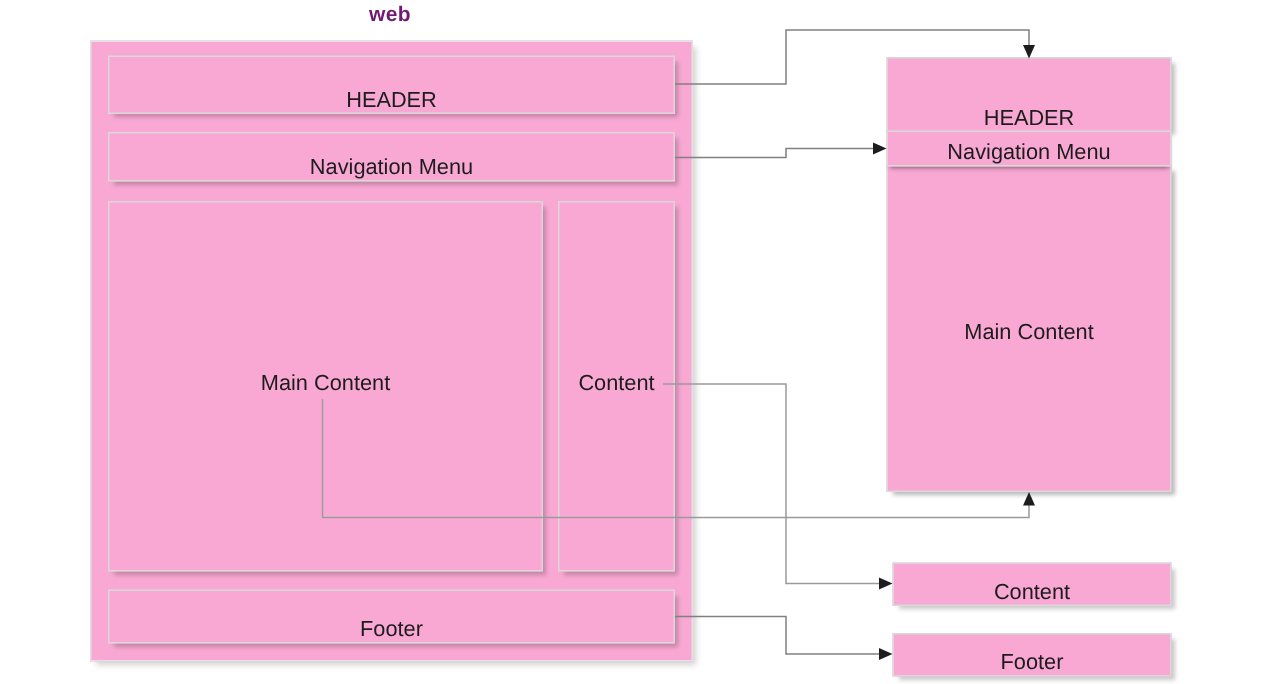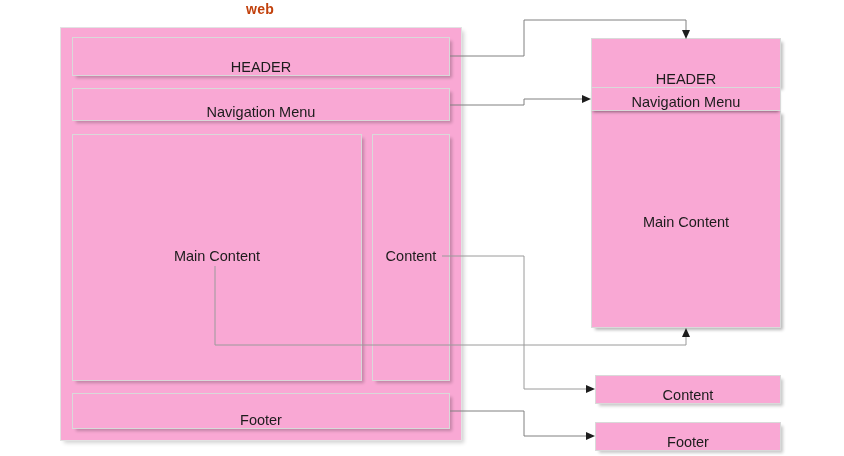--- a/index.html
+++ b/index.html
@@ -18,21 +18,21 @@
     width: 844px;
     height: 456px;
     background: #ffffff;
   }
 
   
   .col-title {
     position: absolute;
     font-size: 14px;
     font-weight: bold;
-    color: #c2410c;
+    color: #701a75;
     text-align: center;
     white-space: nowrap;
     letter-spacing: .2px;
   }
   #title-web   { left: 200px; top: 1px;  width: 120px; }
   #title-mobile{ left: 610px; top: 1px;  width: 120px; }
 
   
   .box {
     position: absolute;

